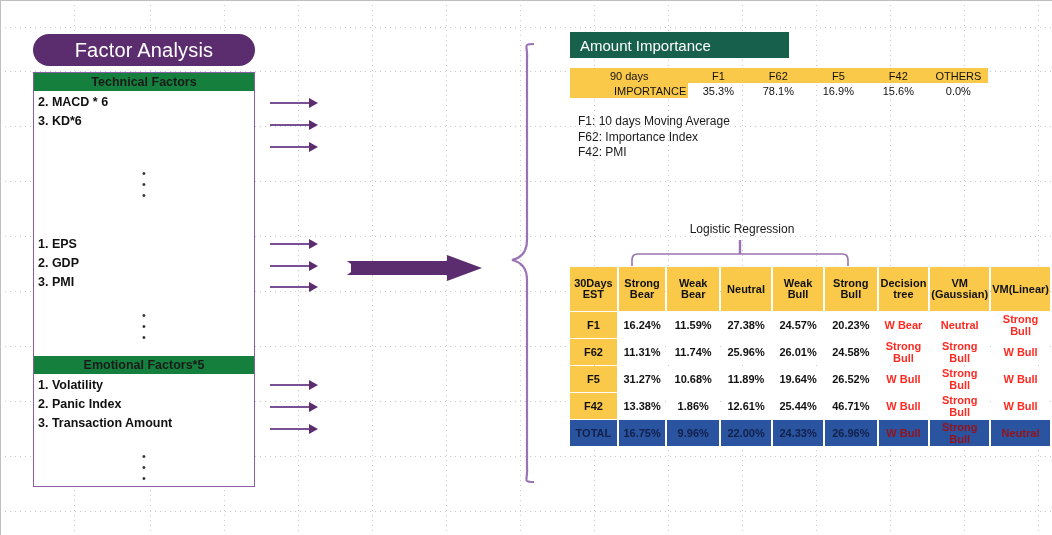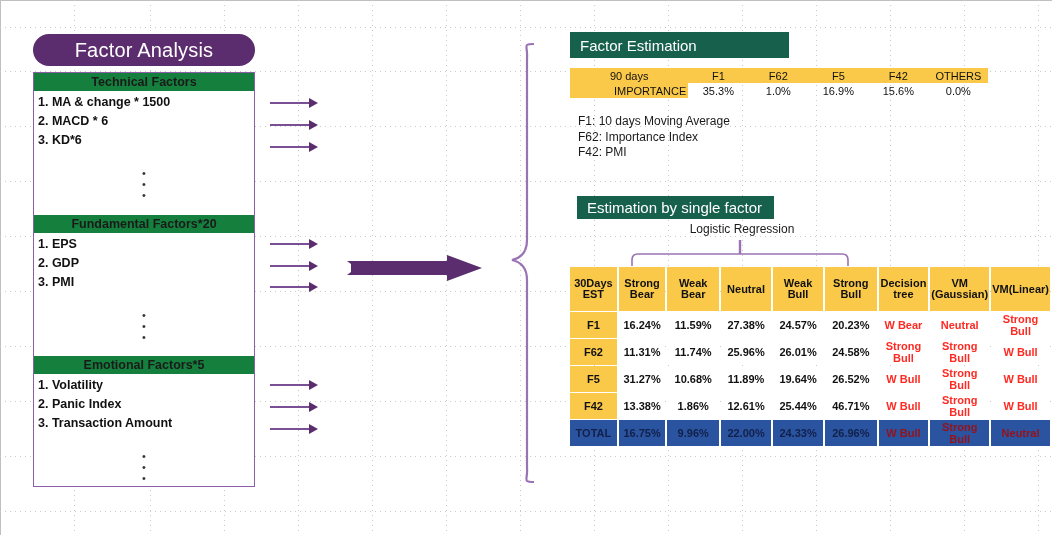--- a/index.html
+++ b/index.html
@@ -234,31 +234,29 @@
   <div class="hline" style="top:401px"></div>
   <div class="hline" style="top:456px"></div>
   <div class="hline" style="top:511px"></div>
 
   <div id="title-banner">Factor Analysis</div>
 
   <div id="factor-box">
 
     <div class="grp-head" style="top:0px">Technical Factors</div>
     <div class="grp-list" style="top:20px">
-      <div>1. MA &amp; change * 1500</div>
       <div>2. MACD * 6</div>
       <div>3. KD*6</div>
     </div>
     <div class="dots" style="top:95px">
       <div>•</div>
         <div>•</div>
         <div>•</div>
     </div>
 
-    <div class="grp-head" style="top:142px">Fundamental Factors*20</div>
     <div class="grp-list" style="top:162px">
       <div>1. EPS</div>
       <div>2. GDP</div>
       <div>3. PMI</div>
     </div>
     <div class="dots" style="top:237px">
       <div>•</div>
         <div>•</div>
         <div>•</div>
     </div>
@@ -290,50 +288,49 @@
 
   <svg id="big-arrow" viewBox="0 0 135 26">
     <polygon points="0,6 4,9 4,17 0,20 100,20 100,26 135,13 100,0 100,6" fill="#5c2d6e"></polygon>
   </svg>
 
   <svg id="brace" width="30" height="450" viewBox="0 0 30 450">
     <path d="M26 4 C 14 4, 20 6, 19 18 L19 200 C19 212, 13 218, 4 220
              C13 222, 19 228, 19 240 L19 428 C20 440, 14 442, 26 442" fill="none" stroke="#9a73b4" stroke-width="2.2"></path>
   </svg>
 
-  <div class="sec-head" id="imp-head">Factor Estimation</div>
+  <div class="sec-head" id="imp-head">Amount Importance</div>
 
   <table id="imp-table">
     <tbody>
         <tr>
       <td class="hd" style="width:64px">90 days</td>
       <td class="hd w70">F1</td>
       <td class="hd w70">F62</td>
       <td class="hd w70">F5</td>
       <td class="hd w70">F42</td>
       <td class="hd w70">OTHERS</td>
     </tr>
     <tr>
       <td class="lbl">IMPORTANCE</td>
       <td>35.3%</td>
-      <td>1.0%</td>
+      <td>78.1%</td>
       <td>16.9%</td>
       <td>15.6%</td>
       <td>0.0%</td>
     </tr>
   </tbody>
     </table>
 
   <div id="legend">
     <div>F1: 10 days Moving Average</div>
     <div>F62: Importance Index</div>
     <div>F42: PMI</div>
   </div>
 
-  <div class="sec-head" id="est-head">Estimation by single factor</div>
 
   <div id="lr-label">Logistic Regression</div>
 
   <svg id="lr-bracket" width="220" height="26" viewBox="0 0 220 26">
     <path d="M2 26 L2 20 Q2 14 8 14 L212 14 Q218 14 218 20 L218 26" fill="none" stroke="#9a73b4" stroke-width="1.6"></path>
     <path d="M110 0 L110 14" fill="none" stroke="#9a73b4" stroke-width="2.4"></path>
   </svg>
 
   <table id="main-table">
     <tbody>

